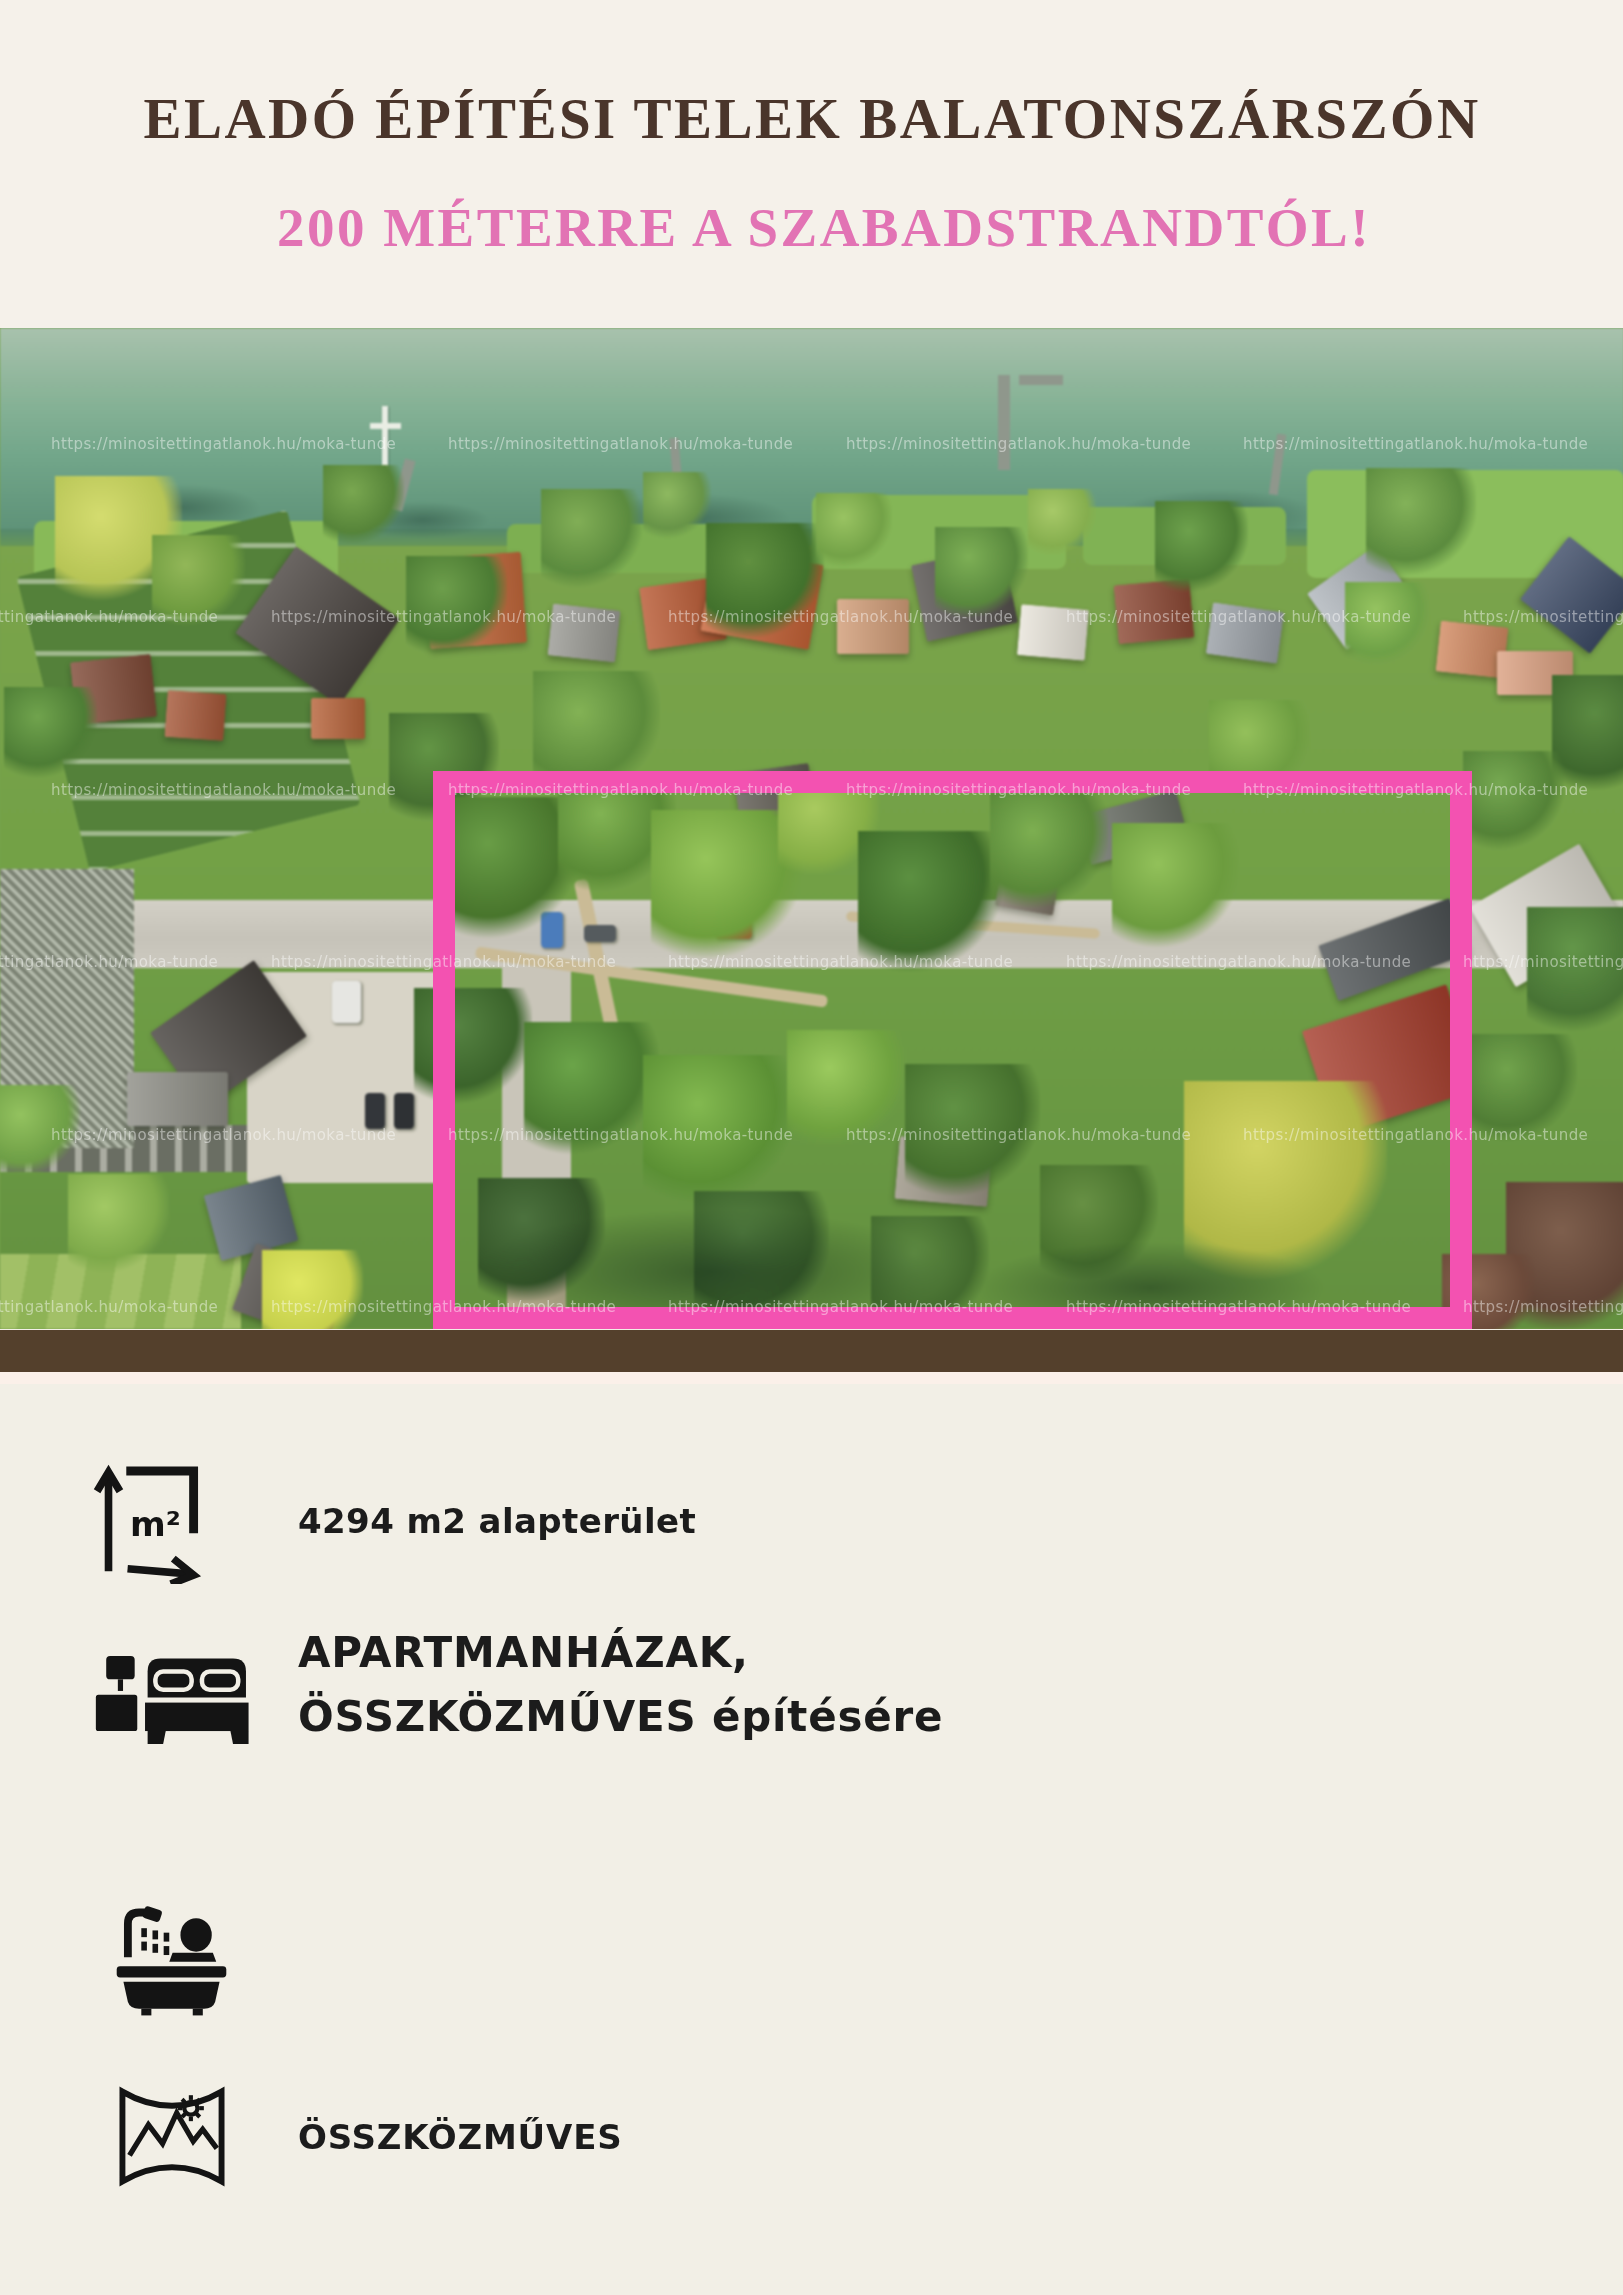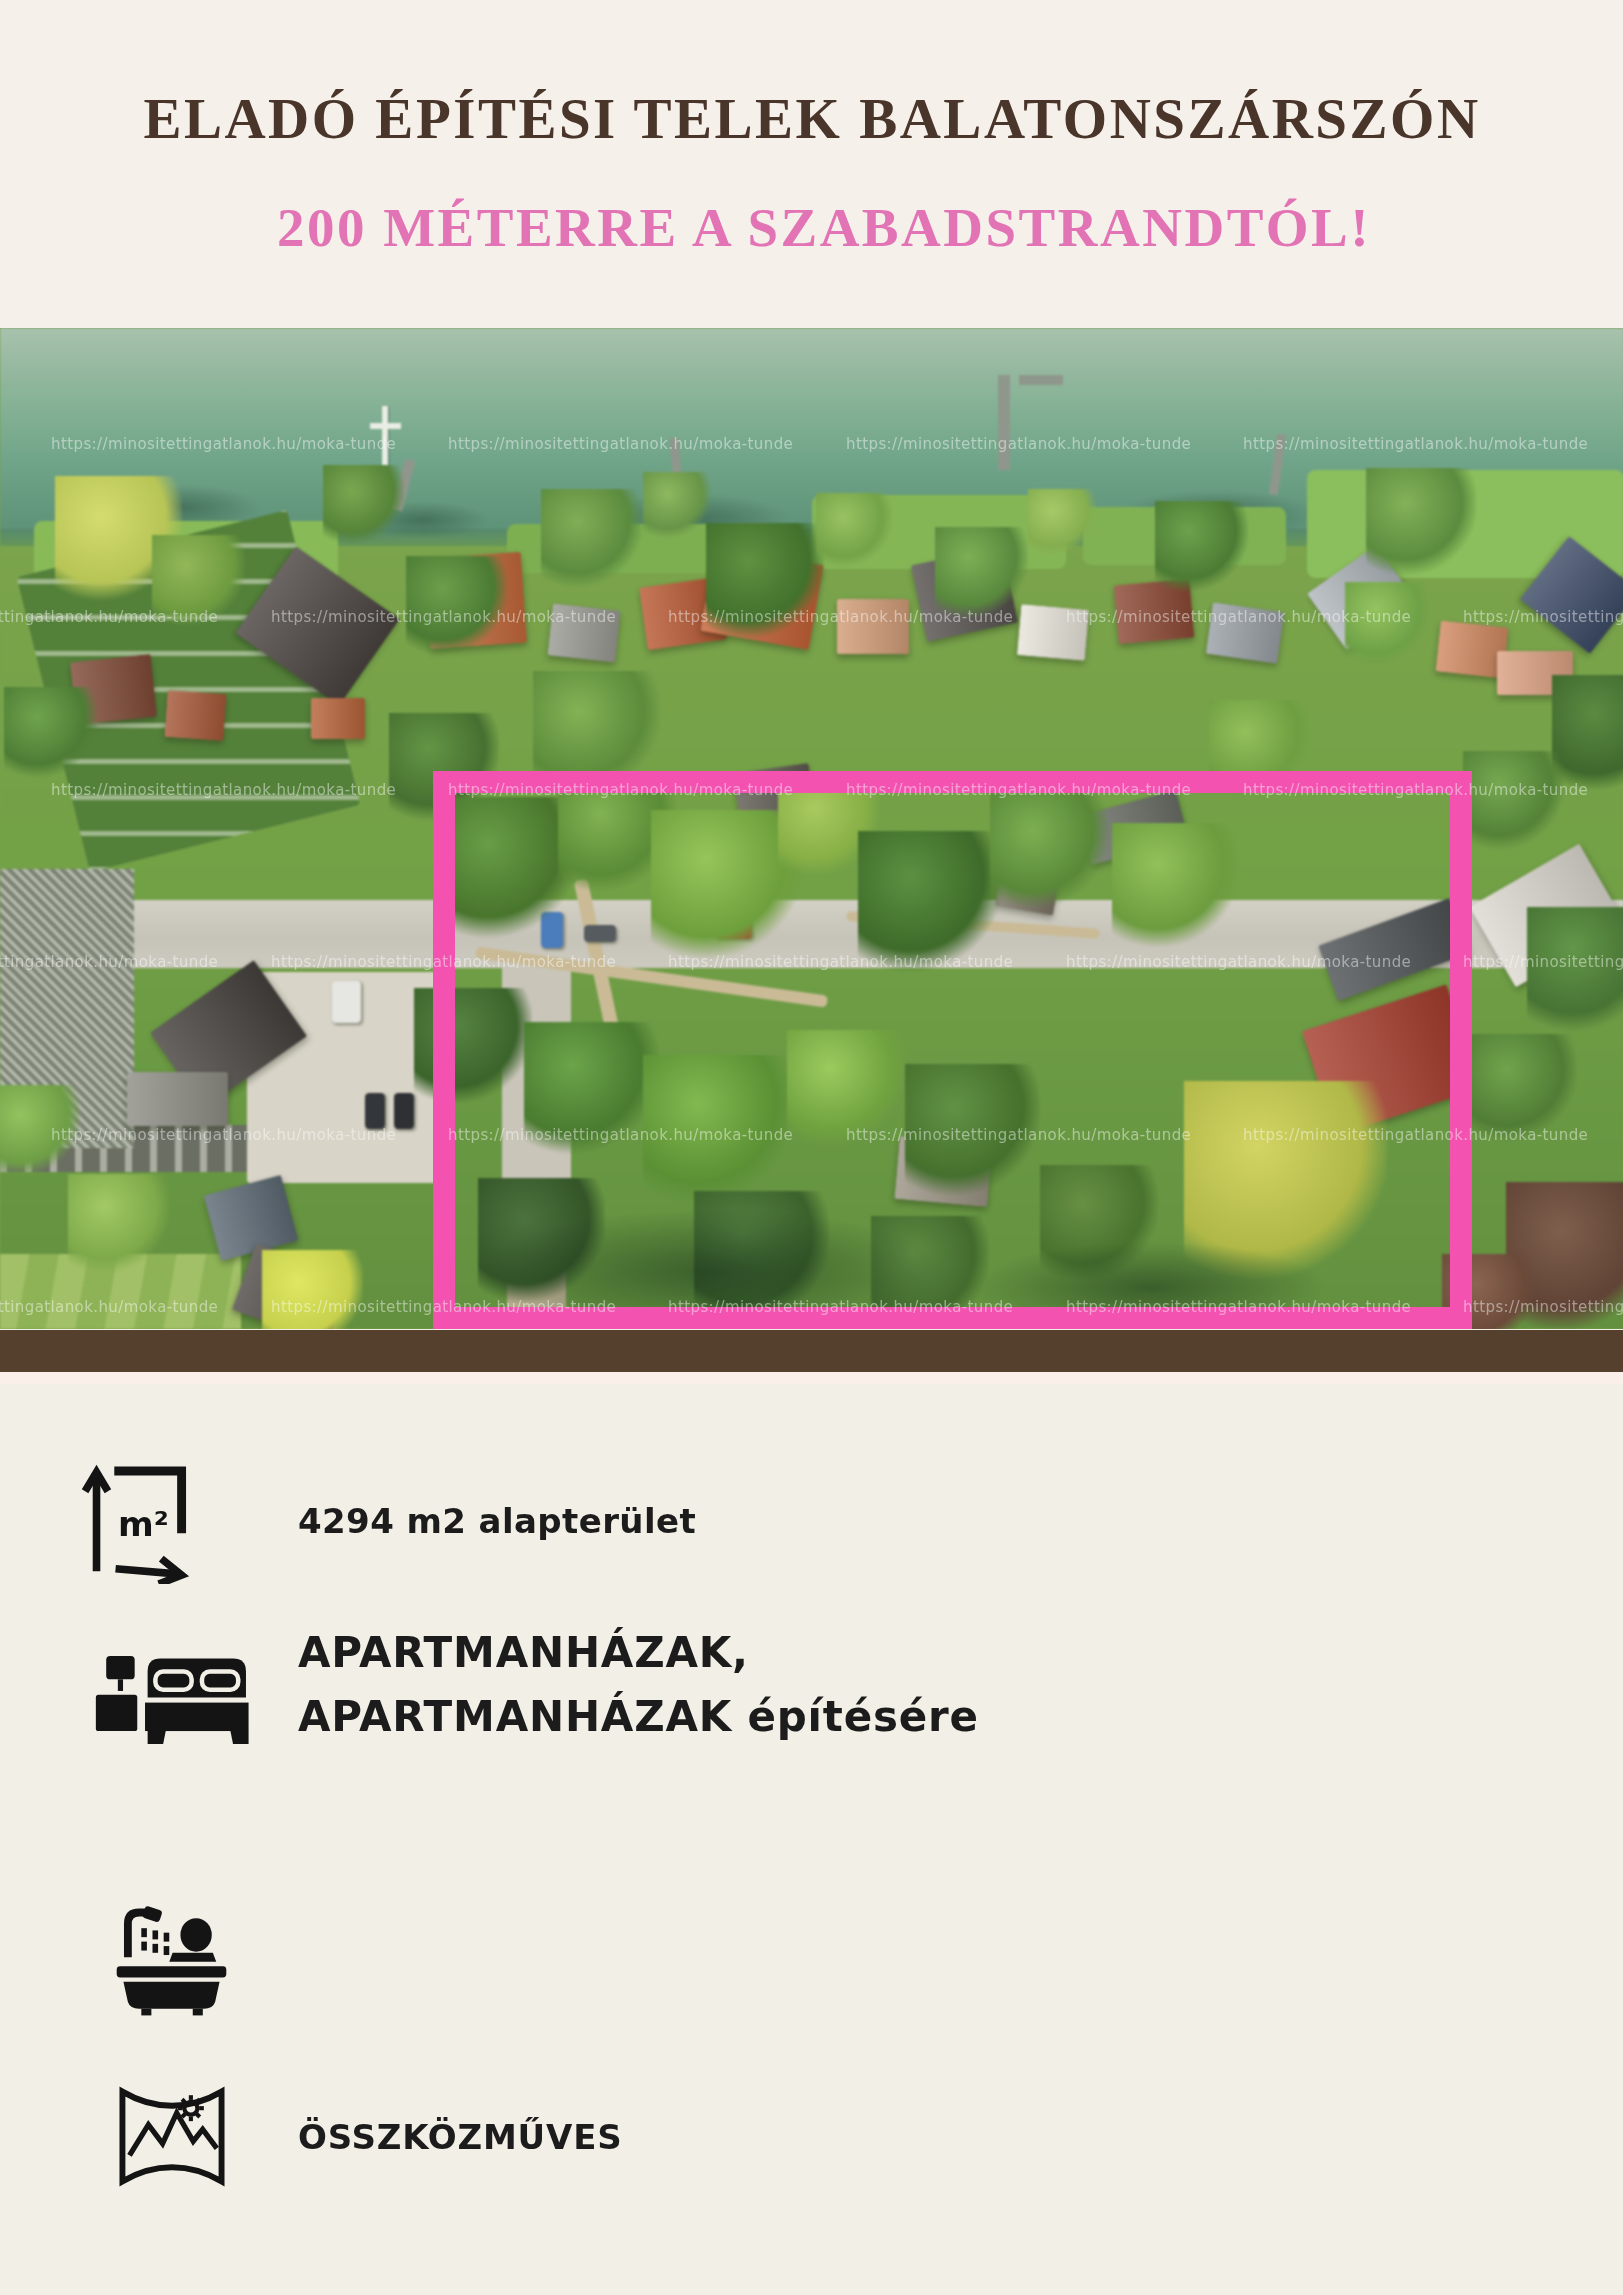--- a/index.html
+++ b/index.html
@@ -204,21 +204,21 @@
         <div class="wm" style="left: 271px; top: 970px;">https://minositettingatlanok.hu/moka-tunde</div>
         <div class="wm" style="left: 668px; top: 970px;">https://minositettingatlanok.hu/moka-tunde</div>
         <div class="wm" style="left: 1066px; top: 970px;">https://minositettingatlanok.hu/moka-tunde</div>
         <div class="wm" style="left: 1463px; top: 970px;">https://minositettingatlanok.hu/moka-tunde</div>
       </div>
   </div>
 
   <div class="brown-band"></div>
   <div class="pink-strip"></div>
 
-  <div class="ficon" style="left:76px;top:1457px;width:135px;height:127px;">
+  <div class="ficon" style="left:88px;top:1457px;width:135px;height:127px;">
     <svg viewBox="0 0 100 100" fill="none" stroke="#141414" stroke-width="6">
       <line x1="13" y1="90" x2="13" y2="16"></line>
       <polyline points="4,27 13,12 22,27"></polyline>
       <polyline points="27,11 80,11 80,60" stroke-width="7"></polyline>
       <line x1="28" y1="88" x2="76" y2="92"></line>
       <polyline points="64,80 80,93 62,100"></polyline>
       <text x="30" y="62" font-size="27" font-weight="bold" fill="#141414" stroke="none" font-family="DejaVu Sans, sans-serif">m²</text>
     </svg>
   </div>
   <div class="feature-label" style="top:1457px;height:127px;letter-spacing:0.4px;">4294 m2 alapterület</div>
@@ -233,21 +233,21 @@
         <rect x="38" y="36" width="80" height="22"></rect>
         <polygon points="40,58 54,58 52,68 40,68"></polygon>
         <polygon points="104,58 118,58 118,68 106,68"></polygon>
       </g>
       <rect x="46" y="12" width="28" height="14" rx="6" fill="#141414" stroke="#f2efe6" stroke-width="3.5"></rect>
       <rect x="82" y="12" width="28" height="14" rx="6" fill="#141414" stroke="#f2efe6" stroke-width="3.5"></rect>
     </svg>
   </div>
   <div class="feature-lines" style="top:1621px;">
     <div>APARTMANHÁZAK,</div>
-    <div>APARTMANHÁZAK építésére</div>
+    <div>ÖSSZKÖZMŰVES építésére</div>
   </div>
 
   <div class="ficon" style="left:110px;top:1897px;width:123px;height:125px;">
     <svg viewBox="0 0 110 100">
       <path d="M16 48 L16 18 Q16 8 26 8 L34 8" fill="none" stroke="#141414" stroke-width="7"></path>
       <rect x="30" y="4" width="16" height="11" rx="3" fill="#141414" transform="rotate(18 38 9)"></rect>
       <g fill="#141414">
         <rect x="28" y="22" width="5" height="8"></rect>
           <rect x="38" y="24" width="5" height="8"></rect>
           <rect x="48" y="26" width="5" height="8"></rect>

